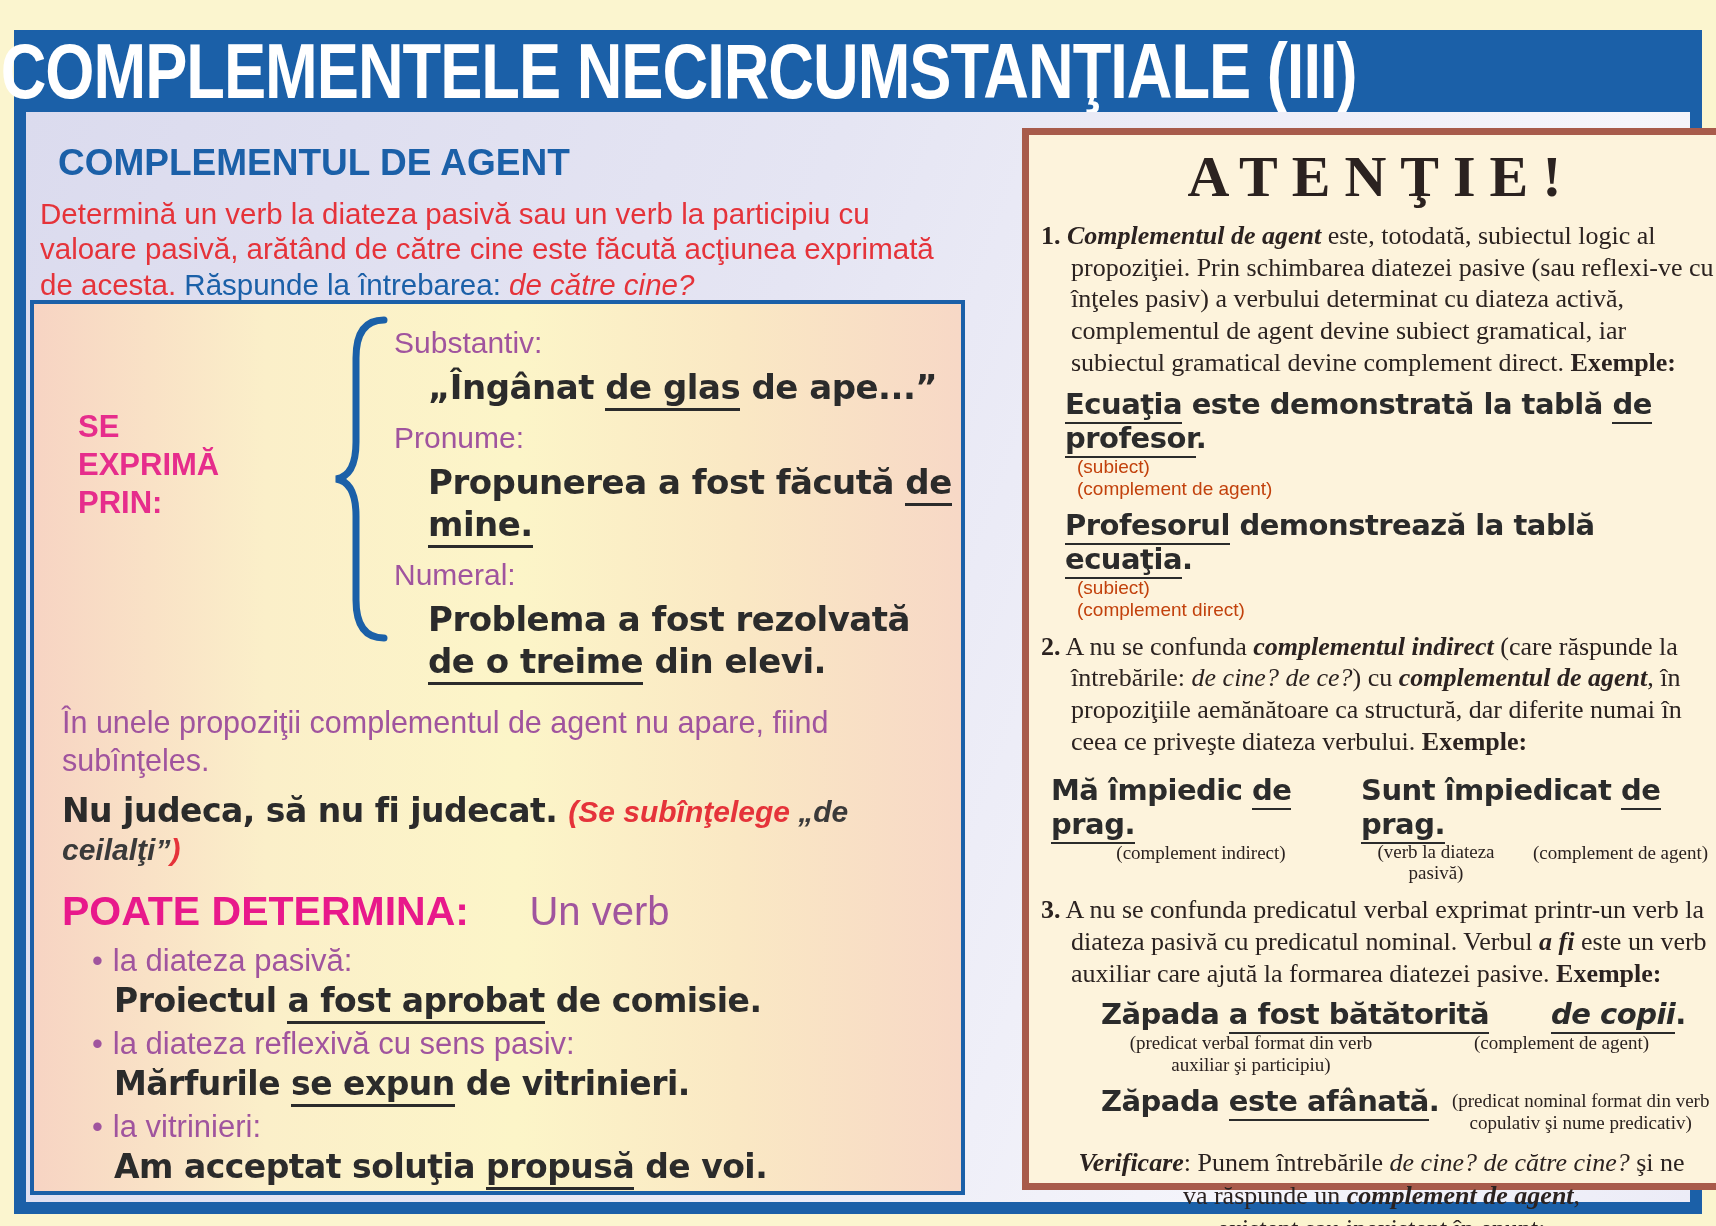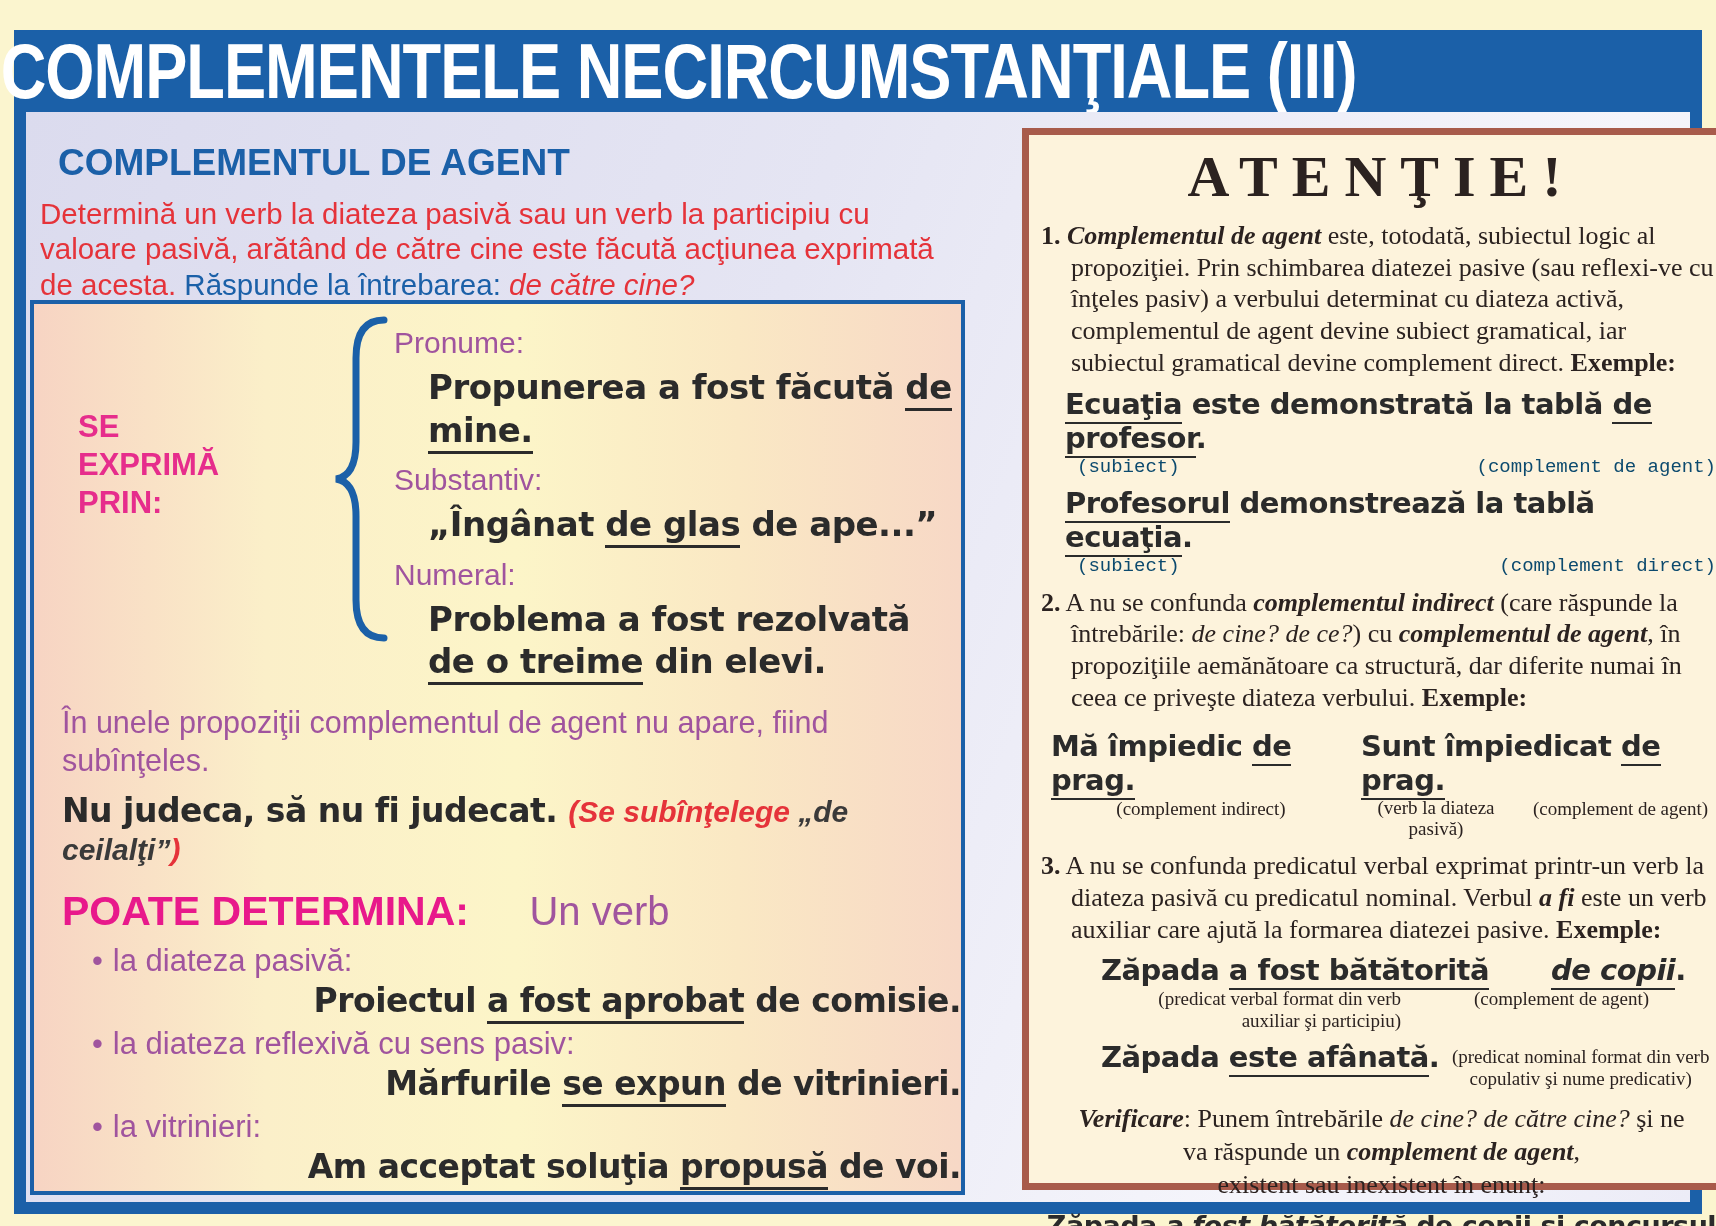--- a/index.html
+++ b/index.html
@@ -33,43 +33,43 @@
   .note{color:#A0549E;font-size:30.5px;margin:20px 0 0 28px;line-height:1.25;}
   .judeca{margin:12px 0 0 28px;font-size:33px;}
   .redit{color:#E5333A;font-style:italic;font-weight:bold;font-size:30px;}
   .darkit{color:#3a3a3a;font-style:italic;font-weight:bold;font-size:30px;}
   .poate{margin:20px 0 0 28px;}
   .poate .pd{color:#E8198B;font-size:41px;font-weight:bold;}
   .poate .uv{color:#A0549E;font-size:40px;margin-left:56px;}
   .bullets{margin:8px 0 0 58px;}
   .bullet-label{color:#A0549E;font-size:31px;margin-top:6px;}
   .bullet-label .mk{margin-right:10px;}
-  .bullet-sent{font-size:33px;margin:2px 0 0 22px;text-align:right;}
+  .bullet-sent{font-size:33px;margin:2px 0 0 22px;}
 
   
   .right{position:absolute;left:996px;top:16px;width:719px;height:1062px;box-sizing:border-box;
          background:#FDF3DC;border:7px solid #A85B4B;padding:6px 12px 0 12px;
          font-family:"Liberation Serif",serif;color:#2b2220;}
   .atitle{text-align:center;font-size:58px;font-weight:bold;letter-spacing:14px;margin-top:2px;}
   .r-item{font-size:26px;line-height:1.22;margin-top:10px;padding-left:30px;text-indent:-30px;}
   .num{font-weight:bold;}
   .r-ex{font-size:29px;margin:8px 0 0 24px;}
   .r-ex .u{border-bottom-width:2.5px;}
   .r-lab{font-size:19px;display:flex;justify-content:space-between;margin:1px 6px 0 36px;
-         font-family:Liberation Mono, monospace;font-weight:normal;letter-spacing:0;color:#0c4a6e;}
+         font-family:Liberation Sans, sans-serif;font-weight:normal;letter-spacing:0;color:#c2410c;flex-direction:column;}
   .pair{display:flex;margin-top:8px;}
   .pair-col-l{width:320px;}
   .pair-col-r{flex:1;}
   .pair .lab-c{font-size:19px;text-align:center;margin-top:1px;}
   .lab-row{display:flex;font-size:19px;margin-top:1px;gap:8px;}
   .lab-row .lab-a{width:150px;text-align:center;line-height:1.1;}
   .lab-row .lab-b{flex:1;text-align:center;}
   .gap{display:inline-block;width:62px;}
   .labs3{display:flex;font-size:19px;margin:1px 0 0 60px;}
-  .labs3 .lab-a{width:300px;text-align:right;line-height:1.15;}
+  .labs3 .lab-a{width:300px;text-align:center;line-height:1.15;}
   .labs3 .lab-b{flex:1;text-align:center;}
   .ex2row{display:flex;margin-top:8px;align-items:flex-start;}
   .ex2row .r-ex{margin-top:0;}
   .ex2row .lab-wrap{flex:1;font-size:19px;text-align:center;line-height:1.15;margin-top:6px;}
   .verif{font-size:26px;line-height:1.28;margin-top:12px;text-align:center;}
   .final{font-size:27px;text-align:center;margin-top:8px;}
 </style>
 </head>
 <body>
 
@@ -87,26 +87,26 @@
         <div class="box">
           <div class="box-top">
             <div class="se"><span>SE</span><br><span>EXPRIMĂ</span><br><span>PRIN:</span></div>
             <div class="brace-wrap">
               <svg width="64" height="330" viewBox="0 0 64 330">
                 <path d="M56 6 Q28 6 28 44 L28 128 Q28 162 8 165 Q28 168 28 202 L28 286 Q28 324 56 324" fill="none" stroke="#1B60A8" stroke-width="7" stroke-linecap="round"></path>
               </svg>
             </div>
             <div class="items">
               <div>
+                <div class="item-label">Substantiv:</div>
+                <div class="item-sent hand"><span>„Îngânat </span><span class="u">de glas</span><span> de ape...”</span></div>
+              </div>
+              <div>
                 <div class="item-label">Pronume:</div>
                 <div class="item-sent hand"><span>Propunerea a fost făcută </span><span class="u">de mine.</span></div>
-              </div>
-              <div>
-                <div class="item-label">Substantiv:</div>
-                <div class="item-sent hand"><span>„Îngânat </span><span class="u">de glas</span><span> de ape...”</span></div>
               </div>
               <div>
                 <div class="item-label">Numeral:</div>
                 <div class="item-sent hand"><span>Problema a fost rezolvată</span><br><span class="u">de o treime</span><span> din elevi.</span></div>
               </div>
             </div>
           </div>
 
           <div class="note">În unele propoziţii complementul de agent nu apare, fiind subînţeles.</div>
           <div class="judeca"><span class="hand">Nu judeca, să nu fi judecat. </span><span class="redit">(Se subînţelege </span><span class="darkit">„de ceilalţi”</span><span class="redit">)</span></div>

